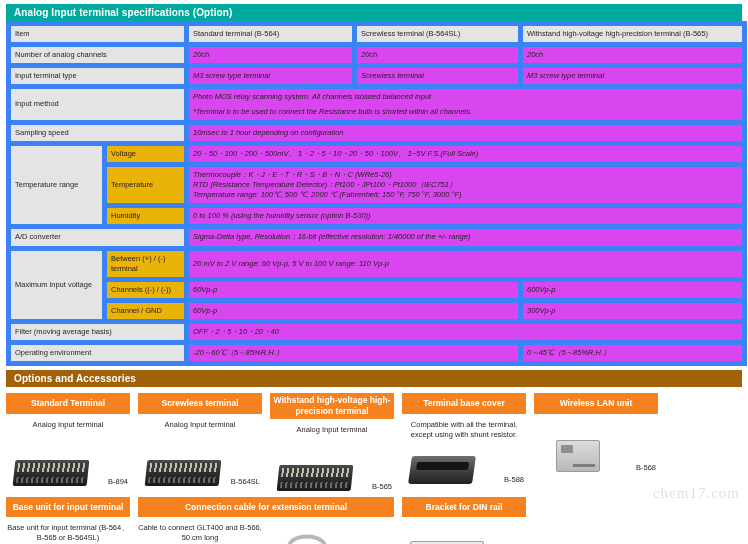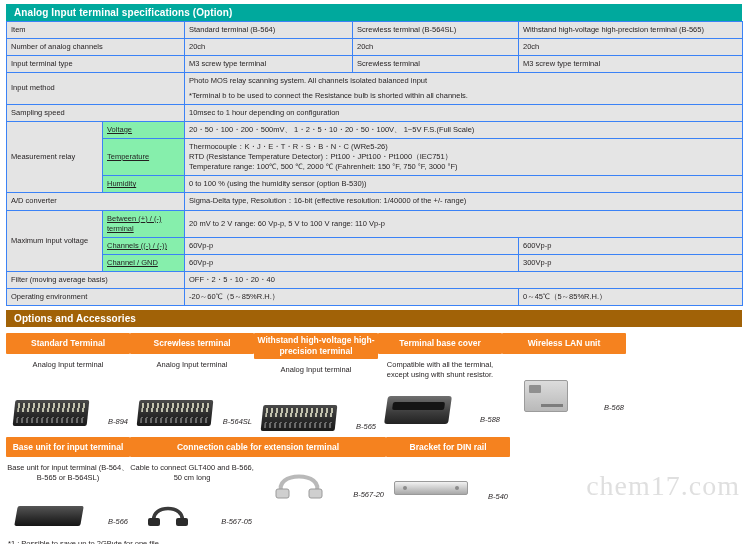--- a/index.html
+++ b/index.html
@@ -38,48 +38,48 @@
 
   
   table.spec {
     border-collapse: collapse;
     width: 736px;
     margin: 0 6px;
     table-layout: fixed;
     font-size: 7.5px;
   }
   table.spec td {
-    border: 1px solid #3b82f6;
+    border: 5px solid #3b82f6;
     padding: 3px 4px;
     vertical-align: middle;
     line-height: 1.35;
   }
   td.lbl {
     background: #e4e4e4;
     color: #231f20;
   }
   td.lbl2 {
-    background: #86efac;
-    color: #231f20;
-    text-decoration: underline;
+    background: #eab308;
+    color: #231f20;
   }
   td.val {
-    background: #e5e5e5;
-    color: #231f20;
+    background: #d946ef;
+    color: #231f20;
+    font-style: italic;
   }
   .sub { display:block; }
 
   
   .options {
     margin: 6px 6px 0 6px;
     position: relative;
   }
   .opt-row {
     display: flex;
-    gap: 0;
+    gap: 8px;
     margin-bottom: 4px;
   }
   .opt-card {
     box-sizing: border-box;
   }
   .opt-title {
     background: #f5821f;
     color: #ffffff;
     text-align: center;
     font-size: 8.5px;
@@ -92,21 +92,20 @@
     text-align: center;
     font-size: 7.5px;
     color: #231f20;
     margin-top: 6px;
     line-height: 1.35;
   }
   .opt-body {
     position: relative;
     height: 54px;
     margin-top: 4px;
-    font-style: italic;
   }
   .opt-code {
     position: absolute;
     right: 2px;
     bottom: 2px;
     font-size: 7.5px;
     color: #231f20;
   }
 
   
@@ -199,21 +198,21 @@
     font-size: 7.5px;
     line-height: 1.6;
     color: #231f20;
   }
 
   
   .watermark {
     position: absolute;
     right: 8px;
     bottom: 46px;
-    font-size: 28px;
+    font-size: 15px;
     color: rgba(150,150,150,0.30);
     font-family: "Liberation Serif", serif;
     letter-spacing: 1px;
     pointer-events: none;
   }
 </style>
 </head>
 <body>
 
 <div class="page">
@@ -257,21 +256,21 @@
           <span class="sub" style="margin-top:4px">*Terminal b to be used to connect the Resistance bulb is shorted within all channels.</span>
         </td>
       </tr>
 
       <tr>
         <td class="lbl" colspan="2">Sampling speed</td>
         <td class="val" colspan="3">10msec to 1 hour depending on configuration</td>
       </tr>
 
       <tr>
-        <td class="lbl" rowspan="3">Measurement relay</td>
+        <td class="lbl" rowspan="3">Temperature range</td>
         <td class="lbl2">Voltage</td>
         <td class="val" colspan="3">20・50・100・200・500mV、 1・2・5・10・20・50・100V、 1~5V F.S.(Full Scale)</td>
       </tr>
       <tr>
         <td class="lbl2">Temperature</td>
         <td class="val" colspan="3">
           <span class="sub">Thermocouple：K・J・E・T・R・S・B・N・C (WRe5-26)</span>
           <span class="sub">RTD (Resistance Temperature Detector)：Pt100・JPt100・Pt1000（IEC751）</span>
           <span class="sub">Temperature range: 100℃, 500 ℃, 2000 ℃ (Fahrenheit: 150 °F, 750 °F, 3000 °F)</span>
         </td>

